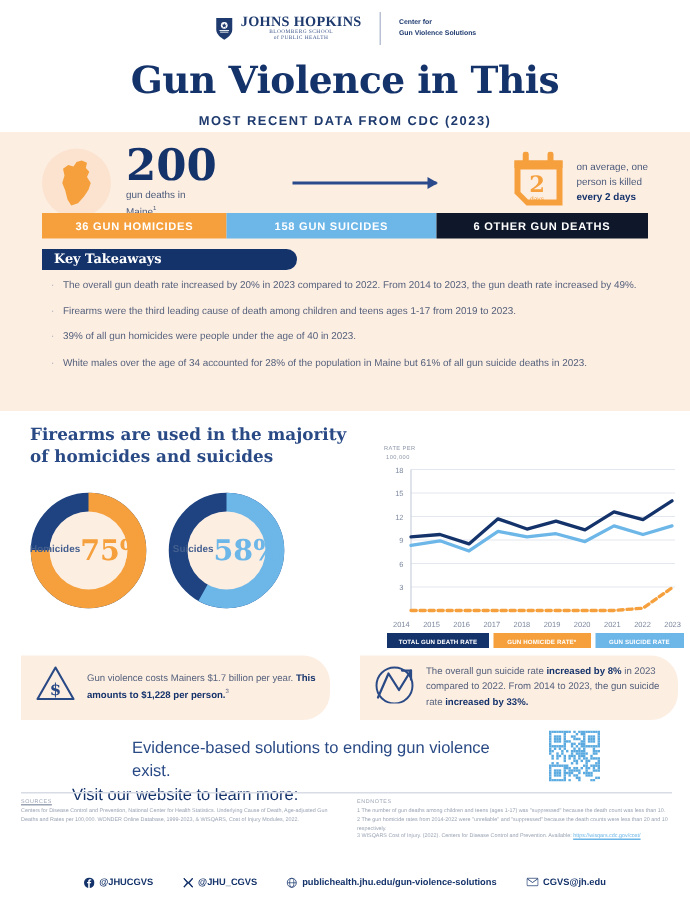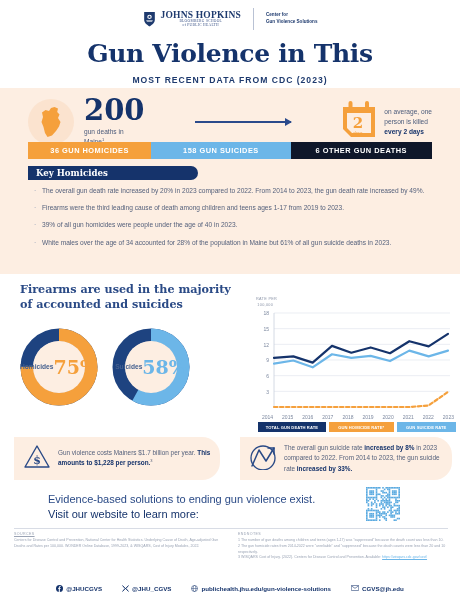--- a/index.html
+++ b/index.html
@@ -115,21 +115,21 @@
     border-radius:0 18px 18px 0; display:flex; align-items:center; padding:0 9px;
   }
   .callout-left { left:14px; width:206px; }
   .callout-right { left:240px; width:212px; }
   .co-icon { flex:0 0 auto; margin-right:7px; }
   .co-text { font-size:6.4px; color:#55617c; line-height:1.6; }
   .co-text b { color:#15336b; }
 
   
   .cta { position:absolute; left:48px; top:492px; width:300px; }
-  .cta1 { font-size:11px; color:#2a4a86; line-height:1.4; }
+  .cta1 { font-size:11px; color:#2a4a86; line-height:1.4;margin-left:40px; }
   .cta2 { font-size:11px; color:#15336b; font-weight:normal; line-height:1.4; }
   .qr { position:absolute; left:366px; top:487px; width:34px; height:34px; }
 
   
   .fn-rule { position:absolute; left:14px; top:528px; width:434px; height:1px; background:#d8dce5; }
   .fn-left { position:absolute; left:14px; top:532px; width:205px; }
   .fn-right { position:absolute; left:238px; top:532px; width:212px; }
   .fn-title { font-size:3.6px; color:#9aa3b4; letter-spacing:.4px; margin-bottom:2px; }
   .fn-body { font-size:3.6px; color:#9aa3b4; line-height:1.6; }
   .fn-link { color:#6cb6e8; text-decoration:underline; }
@@ -204,21 +204,21 @@
       <b>every 2 days</b>
     </div>
   </div>
 
   <div class="bars">
     <div class="bar bar-orange">36 GUN HOMICIDES</div>
     <div class="bar bar-blue">158 GUN SUICIDES</div>
     <div class="bar bar-navy">6 OTHER GUN DEATHS</div>
   </div>
 
-  <div class="kt-header">Key Homicides</div>
+  <div class="kt-header">Key Takeaways</div>
   <div class="kt-list">
     <div class="kt-item">
       <span class="kt-bullet">·</span>
       <span class="kt-text">The overall gun death rate increased by 20% in 2023 compared to 2022. From 2014 to 2023, the gun death rate increased by 49%.</span>
     </div>
     <div class="kt-item">
       <span class="kt-bullet">·</span>
       <span class="kt-text">Firearms were the third leading cause of death among children and teens ages 1-17 from 2019 to 2023.</span>
     </div>
     <div class="kt-item">
@@ -226,21 +226,21 @@
       <span class="kt-text">39% of all gun homicides were people under the age of 40 in 2023.</span>
     </div>
     <div class="kt-item">
       <span class="kt-bullet">·</span>
       <span class="kt-text">White males over the age of 34 accounted for 28% of the population in Maine but 61% of all gun suicide deaths in 2023.</span>
     </div>
   </div>
 
   <div class="donut-head">
     <span>Firearms are used in the majority</span><br>
-    <span>of accounted and suicides</span>
+    <span>of homicides and suicides</span>
   </div>
   <div class="donuts">
     <div class="donut">
       <svg width="78" height="78" viewBox="0 0 78 78">
         <circle cx="39" cy="39" r="32" fill="none" stroke="#1e4380" stroke-width="13"></circle>
         <circle id="d0" cx="39" cy="39" r="32" fill="none" stroke="#f5a03c" stroke-width="13" stroke-dasharray="150.79644737231007 201.06192982974676" transform="rotate(-90 39 39)"></circle>
       </svg>
       <div class="donut-hole">
         <div class="donut-label">Homicides</div>
         <div class="donut-pct" style="color:#f5a03c">75%</div>

